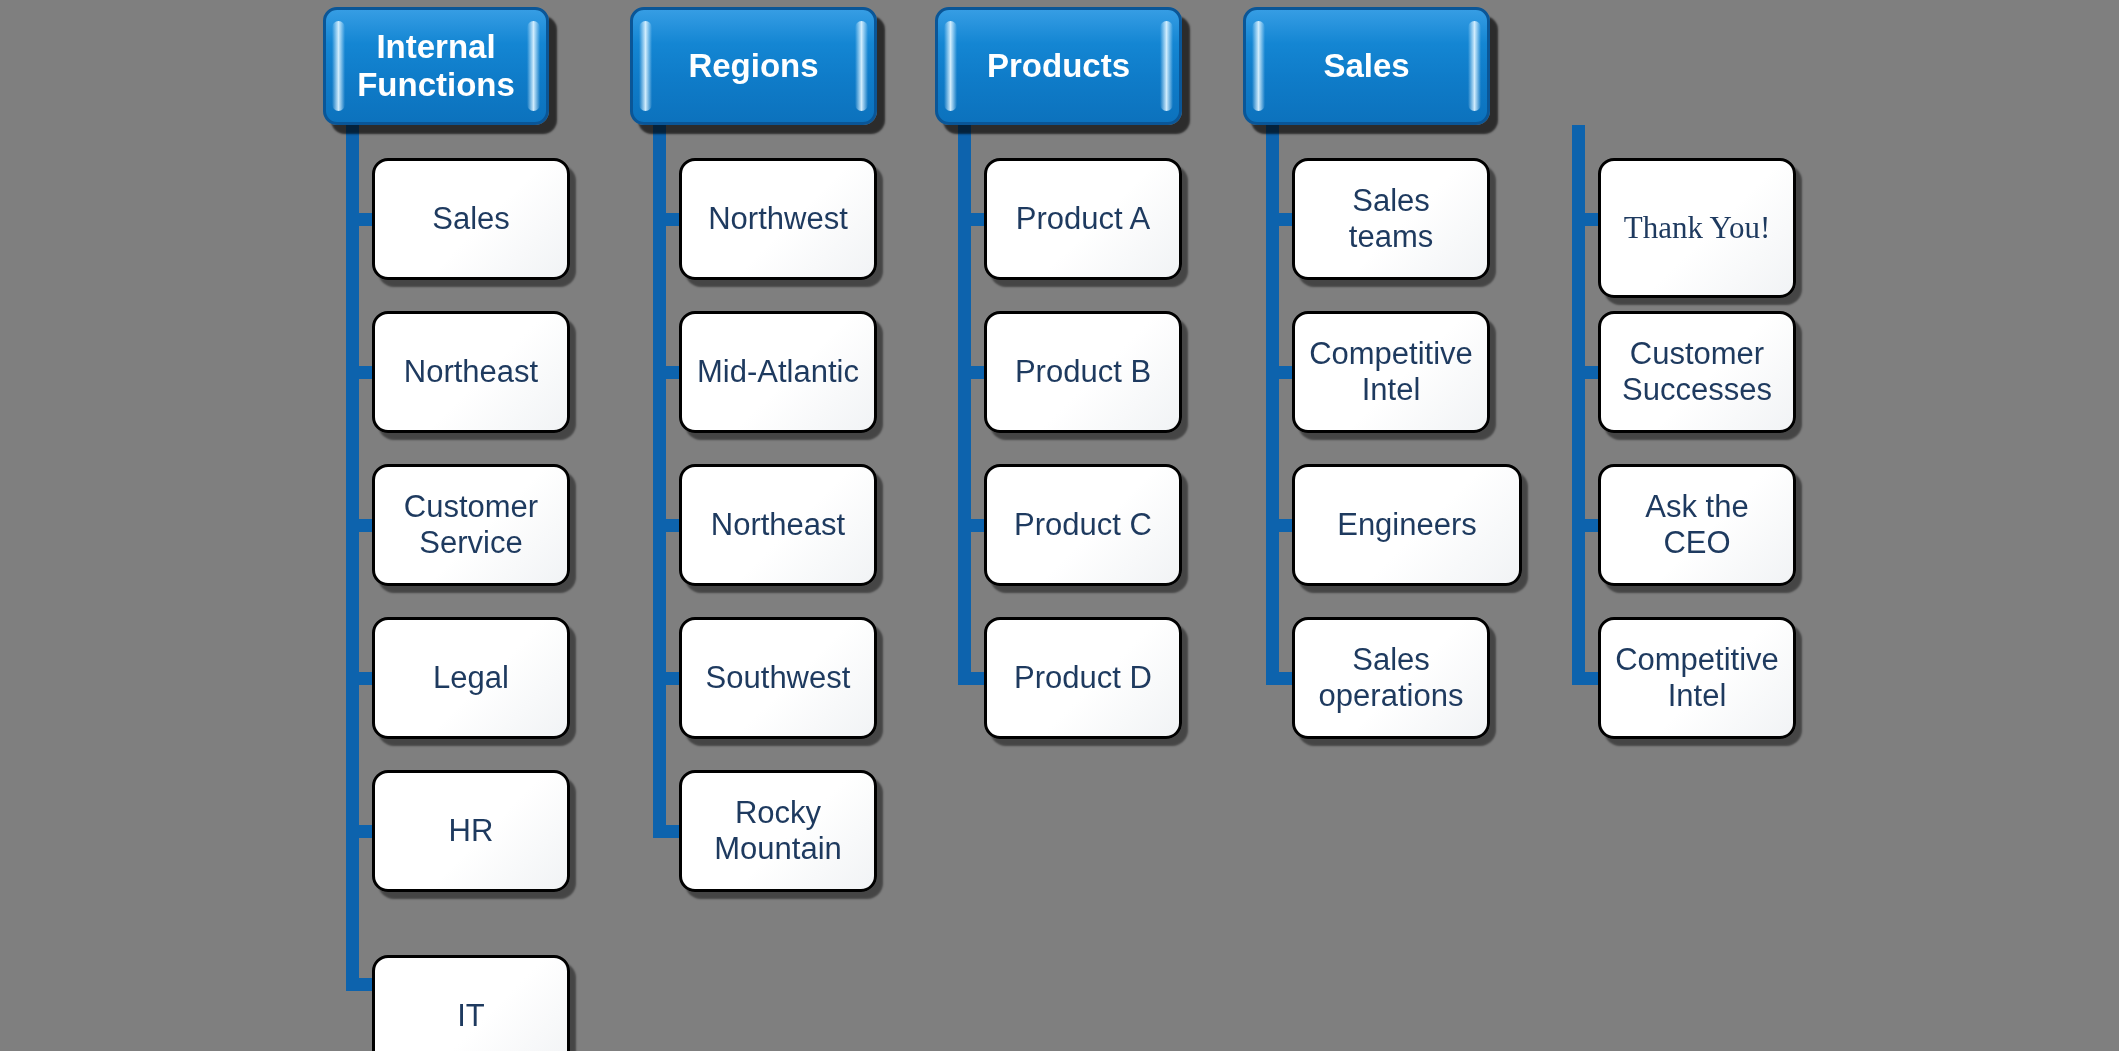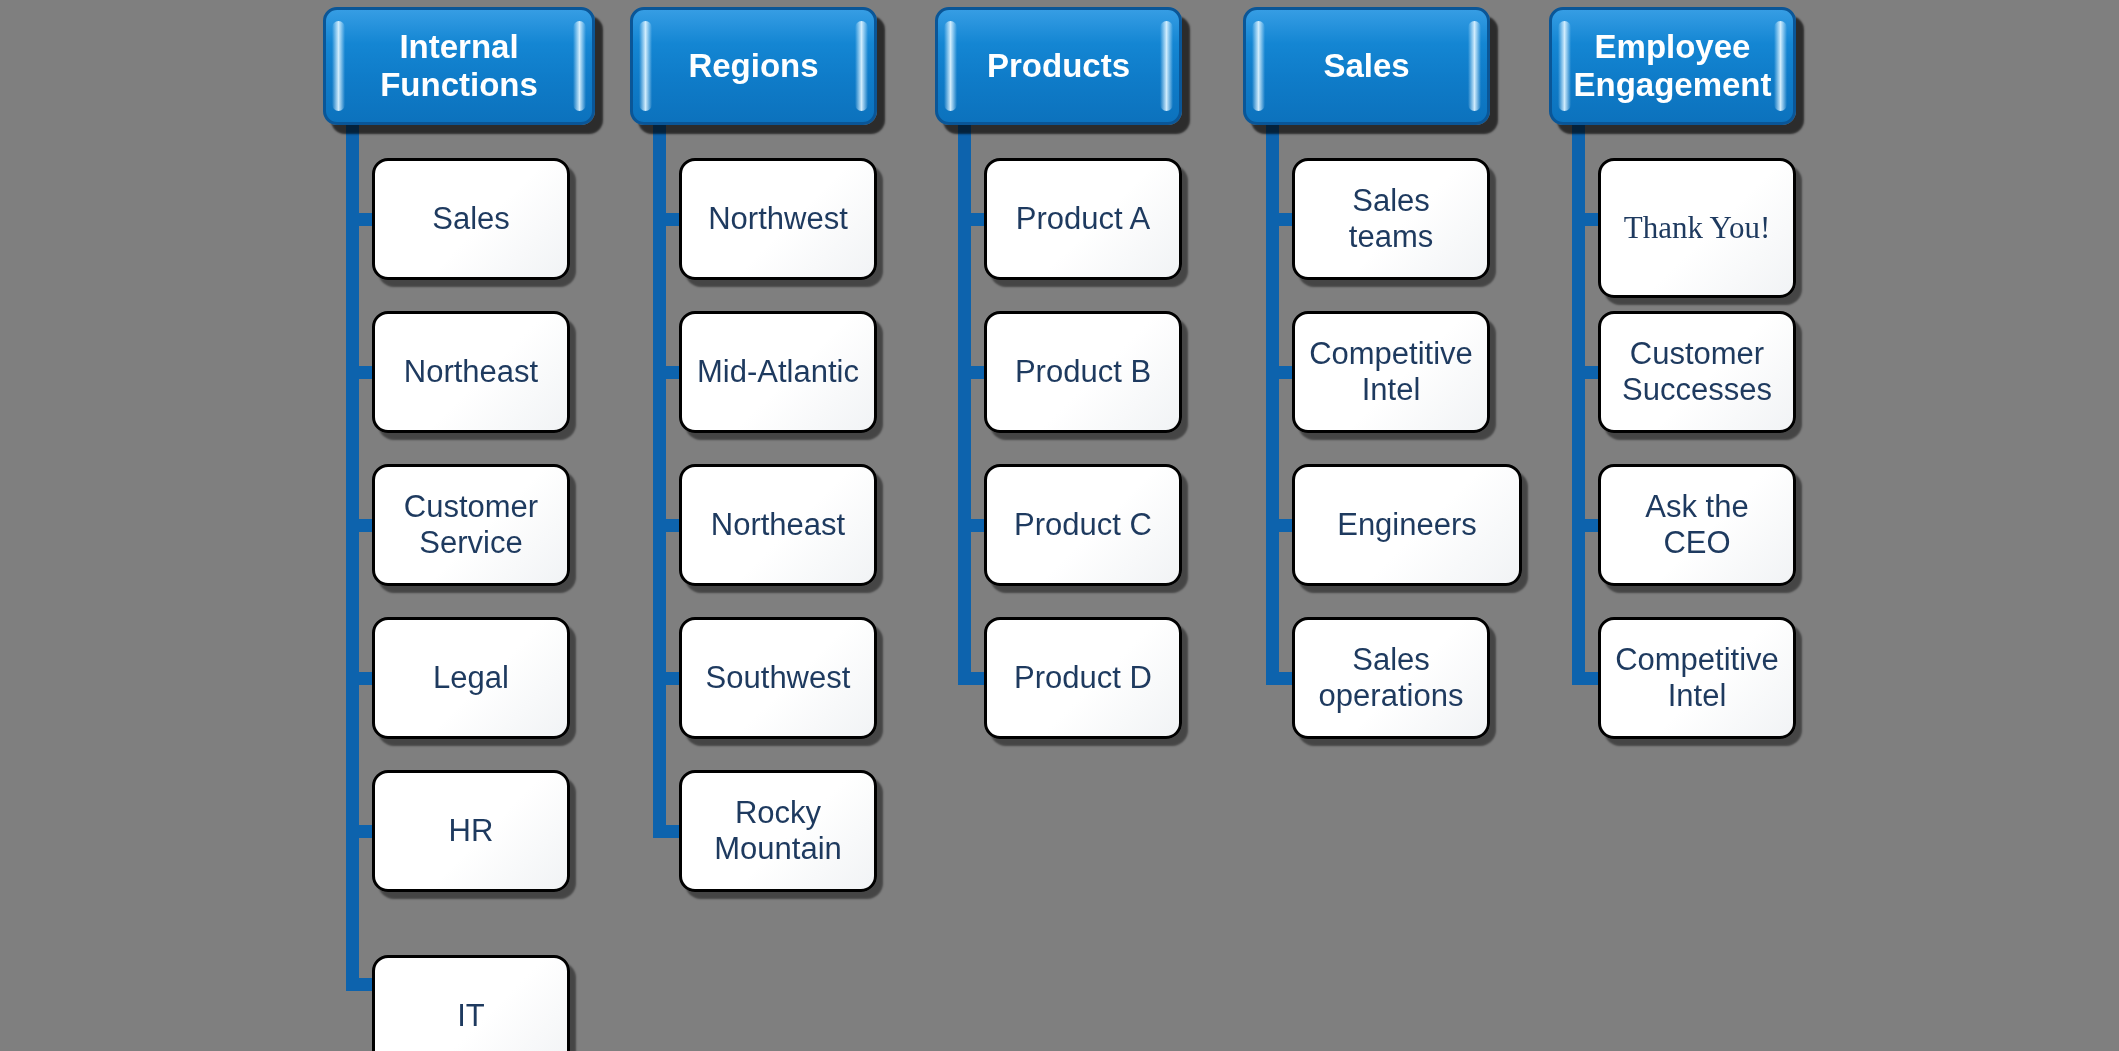--- a/index.html
+++ b/index.html
@@ -39,21 +39,21 @@
     display:flex;align-items:center;justify-content:center;
     text-align:center;white-space:pre-line;
   }
 </style>
 </head>
 <body>
 
 <div id="canvas" style="--background: #7F7F7F; --header_fill_top: #369DE4; --header_fill_bottom: #0C72BD; --header_border: #0A5697; --header_text: #FFFFFF; --node_border: #000000; --node_text: #1E3A5F; --connector: #0D63AD; --gloss: #D8F1FF; --shadow_header: rgba(0,0,0,0.65); --shadow_node: rgba(0,0,0,0.45); width: 2119px; height: 1051px;">
     <div class="column" style="left: 323px; width: 247px;">
       <div class="vline" style="left: 23px; width: 13px; top: 125px; height: 866px;"></div>
-      <div class="header" style="top: 7px; width: 272px; height: 118px;">Internal
+      <div class="header" style="top: 7px; width: 226px; height: 118px;">Internal
 Functions</div>
       <div class="stub" style="left: 23px; top: 213px; width: 30px; height: 13px;"></div>
       <div class="child" style="left: 49px; top: 158px; width: 198px; height: 122px;">Sales</div>
       <div class="stub" style="left: 23px; top: 366px; width: 30px; height: 13px;"></div>
       <div class="child" style="left: 49px; top: 311px; width: 198px; height: 122px;">Northeast</div>
       <div class="stub" style="left: 23px; top: 519px; width: 30px; height: 13px;"></div>
       <div class="child" style="left: 49px; top: 464px; width: 198px; height: 122px;">Customer
 Service</div>
       <div class="stub" style="left: 23px; top: 672px; width: 30px; height: 13px;"></div>
       <div class="child" style="left: 49px; top: 617px; width: 198px; height: 122px;">Legal</div>
@@ -99,22 +99,20 @@
       <div class="child" style="left: 49px; top: 311px; width: 198px; height: 122px;">Competitive
 Intel</div>
       <div class="stub" style="left: 23px; top: 519px; width: 30px; height: 13px;"></div>
       <div class="child" style="left: 49px; top: 464px; width: 230px; height: 122px;">Engineers</div>
       <div class="stub" style="left: 23px; top: 672px; width: 30px; height: 13px;"></div>
       <div class="child" style="left: 49px; top: 617px; width: 198px; height: 122px;">Sales
 operations</div>
     </div>
     <div class="column" style="left: 1549px; width: 247px;">
       <div class="vline" style="left: 23px; width: 13px; top: 125px; height: 560px;"></div>
-      <div class="header" style="top: 7px; width: 247px; height: 118px;">Employee
-Engagement</div>
       <div class="stub" style="left: 23px; top: 213px; width: 30px; height: 13px;"></div>
       <div class="child" style="left: 49px; top: 158px; width: 198px; height: 140px; font-family: Liberation Serif, serif;">Thank You!</div>
       <div class="stub" style="left: 23px; top: 366px; width: 30px; height: 13px;"></div>
       <div class="child" style="left: 49px; top: 311px; width: 198px; height: 122px;">Customer
 Successes</div>
       <div class="stub" style="left: 23px; top: 519px; width: 30px; height: 13px;"></div>
       <div class="child" style="left: 49px; top: 464px; width: 198px; height: 122px;">Ask the
 CEO</div>
       <div class="stub" style="left: 23px; top: 672px; width: 30px; height: 13px;"></div>
       <div class="child" style="left: 49px; top: 617px; width: 198px; height: 122px;">Competitive

